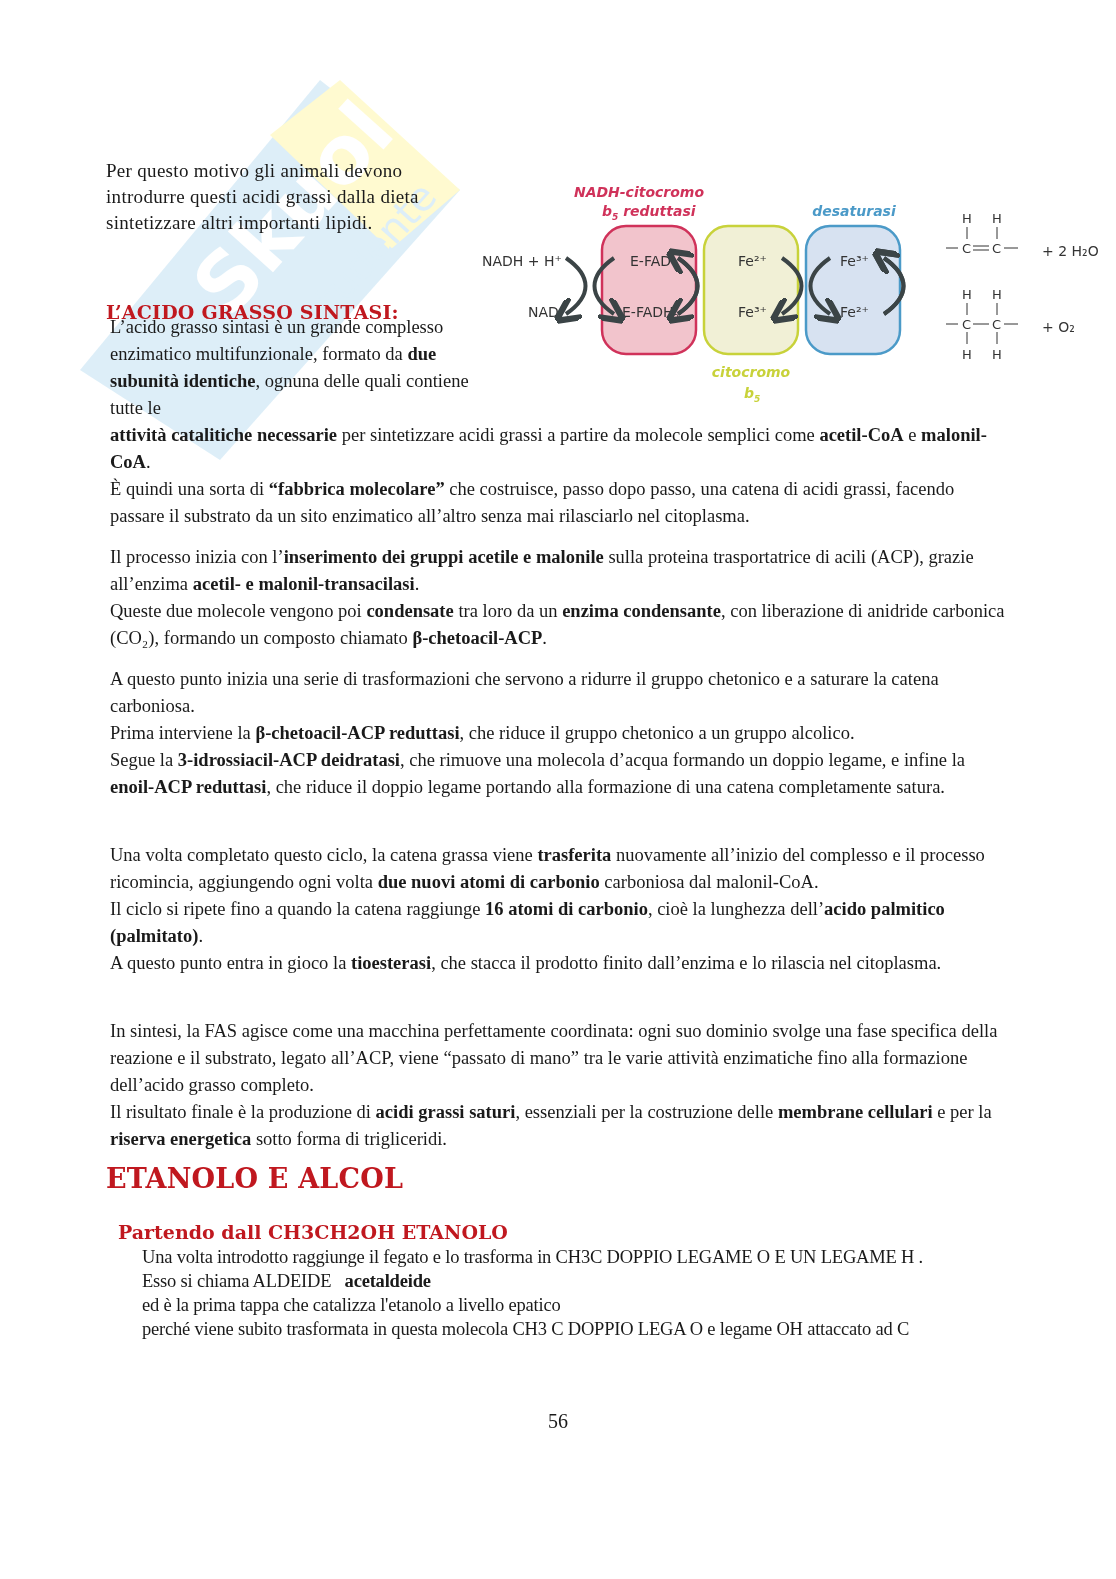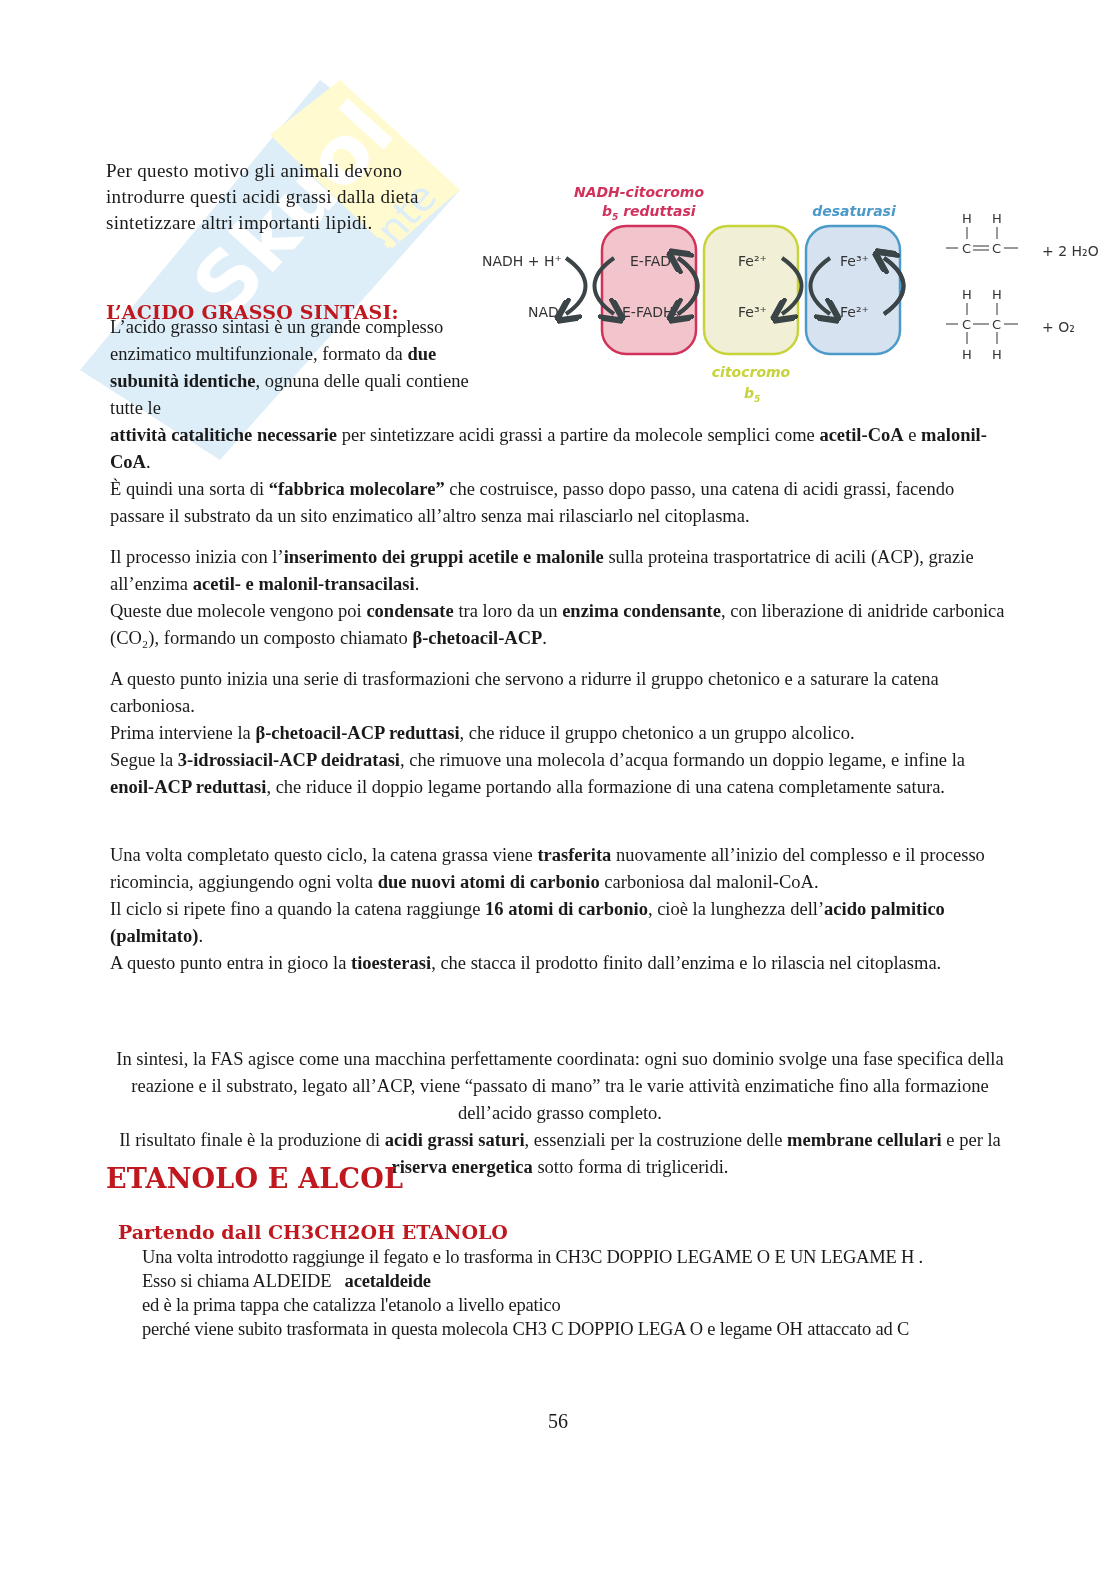--- a/index.html
+++ b/index.html
@@ -59,21 +59,21 @@
   <span>Prima interviene la </span><b>β-chetoacil-ACP reduttasi</b><span>, che riduce il gruppo chetonico a un gruppo alcolico.</span><br>
   <span>Segue la </span><b>3-idrossiacil-ACP deidratasi</b><span>, che rimuove una molecola d’acqua formando un doppio legame, e infine la </span><b>enoil-ACP reduttasi</b><span>, che riduce il doppio legame portando alla formazione di una catena completamente satura.</span>
 </p>
 
 <p class="txt full" style="top:838px;">
   <span>Una volta completato questo ciclo, la catena grassa viene </span><b>trasferita</b><span> nuovamente all’inizio del complesso e il processo ricomincia, aggiungendo ogni volta </span><b>due nuovi atomi di carbonio</b><span> carboniosa dal malonil-CoA.</span><br>
   <span>Il ciclo si ripete fino a quando la catena raggiunge </span><b>16 atomi di carbonio</b><span>, cioè la lunghezza dell’</span><b>acido palmitico (palmitato)</b><span>.</span><br>
   <span>A questo punto entra in gioco la </span><b>tioesterasi</b><span>, che stacca il prodotto finito dall’enzima e lo rilascia nel citoplasma.</span>
 </p>
 
-<p class="txt full" style="top:1042px;text-align:center;">
+<p class="txt full" style="top:1014px;">
   <span>In sintesi, la FAS agisce come una macchina perfettamente coordinata: ogni suo dominio svolge una fase specifica della reazione e il substrato, legato all’ACP, viene “passato di mano” tra le varie attività enzimatiche fino alla formazione dell’acido grasso completo.</span><br>
   <span>Il risultato finale è la produzione di </span><b>acidi grassi saturi</b><span>, essenziali per la costruzione delle </span><b>membrane cellulari</b><span> e per la </span><b>riserva energetica</b><span> sotto forma di trigliceridi.</span>
 </p>
 
 <h1 class="h-red big-h">ETANOLO E ALCOL</h1>
 <h3 class="h-red sub-h">Partendo dall CH3CH2OH   ETANOLO</h3>
 
 <div class="eth">
   <div>Una volta introdotto raggiunge il fegato e lo trasforma in CH3C DOPPIO LEGAME  O E UN LEGAME H .</div>
   <div><span style="white-space:pre">Esso si chiama ALDEIDE   </span><b>acetaldeide</b></div>

